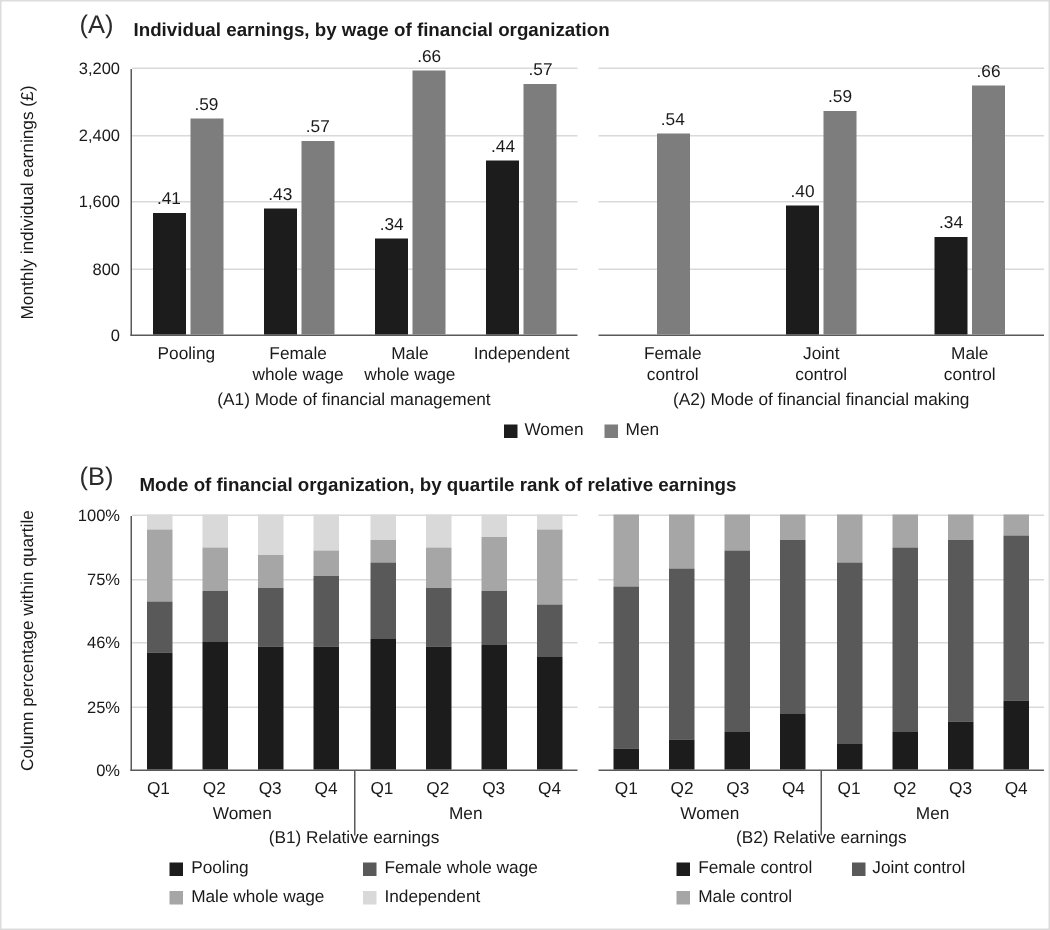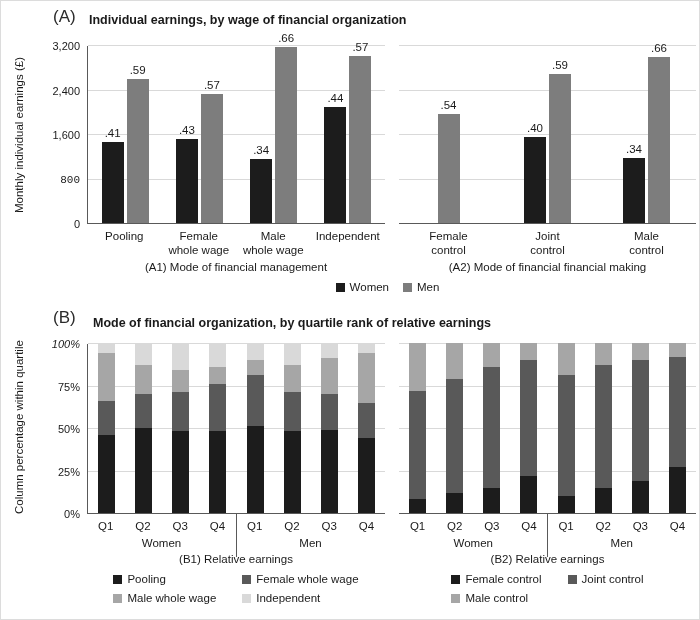--- a/index.html
+++ b/index.html
@@ -61,21 +61,21 @@
 
 <div class="figure" style="--ink: #1a1a1a; --grid: #d9d9d9; --axis: #595959; background: rgb(255, 255, 255);">
 
   <div class="panel-letter" id="a-letter">(A)</div>
   <div class="panel-title" id="a-title">Individual earnings, by wage of financial organization</div>
 
   <div class="chart-row" id="row-a">
     <div class="ytitle">Monthly individual earnings (£)</div>
     <div class="yticks" id="yticks-a" style="height: 178px;">
         <span style="bottom: -7px;">0</span>
-        <span style="bottom: 37.5px; font-family: Liberation Mono, monospace;">800</span>
+        <span style="bottom: 37.5px;">800</span>
         <span style="bottom: 82px;">1,600</span>
         <span style="bottom: 126.5px;">2,400</span>
         <span style="bottom: 171px;">3,200</span>
       </div>
     <div class="plot-col w1 spine" id="col-a1">
       <div class="plot-area" style="height: 178px;">
           <div class="gridline" style="bottom: 43.5px;"></div>
           <div class="gridline" style="bottom: 88px;"></div>
           <div class="gridline" style="bottom: 132.5px;"></div>
           <div class="gridline" style="bottom: 177px;"></div>
@@ -126,21 +126,21 @@
     </div>
     <div class="spacer"></div>
     <div class="plot-col w2" id="col-a2">
       <div class="plot-area" style="height: 178px;">
           <div class="gridline" style="bottom: 43.5px;"></div>
           <div class="gridline" style="bottom: 88px;"></div>
           <div class="gridline" style="bottom: 132.5px;"></div>
           <div class="gridline" style="bottom: 177px;"></div>
           <div class="groups">
             <div class="bar-group">
-              <div class="bar" style="height: 109px; background: rgb(125, 125, 125);">
+              <div class="bar" style="height: 134px; background: rgb(125, 125, 125);">
                 <div class="bar-label">.54</div>
               </div>
             </div>
             <div class="bar-group">
               <div class="bar" style="height: 86.2188px; background: rgb(28, 28, 28);">
                 <div class="bar-label">.40</div>
               </div>
               <div class="bar" style="height: 149.075px; background: rgb(125, 125, 125);">
                 <div class="bar-label">.59</div>
               </div>
@@ -178,23 +178,23 @@
     </div>
 
   <div class="panel-letter" id="b-letter">(B)</div>
   <div class="panel-title" id="b-title">Mode of financial organization, by quartile rank of relative earnings</div>
 
   <div class="chart-row" id="row-b">
     <div class="ytitle">Column percentage within quartile</div>
     <div class="yticks" id="yticks-b" style="height: 170px;">
         <span style="bottom: -7px;">0%</span>
         <span style="bottom: 35.5px;">25%</span>
-        <span style="bottom: 78px;">50%</span>
+        <span style="bottom: 78px;">46%</span>
         <span style="bottom: 120.5px;">75%</span>
-        <span style="bottom: 163px; font-style: italic;">100%</span>
+        <span style="bottom: 163px;">100%</span>
       </div>
     <div class="plot-col w1 spine" id="col-b1">
       <div class="plot-area" style="height: 170px;">
           <div class="gridline" style="bottom: 41.5px;"></div>
           <div class="gridline" style="bottom: 84px;"></div>
           <div class="gridline" style="bottom: 126.5px;"></div>
           <div class="gridline" style="bottom: 169px;"></div>
           <div class="groups">
             <div class="stack">
               <div class="sbar">

